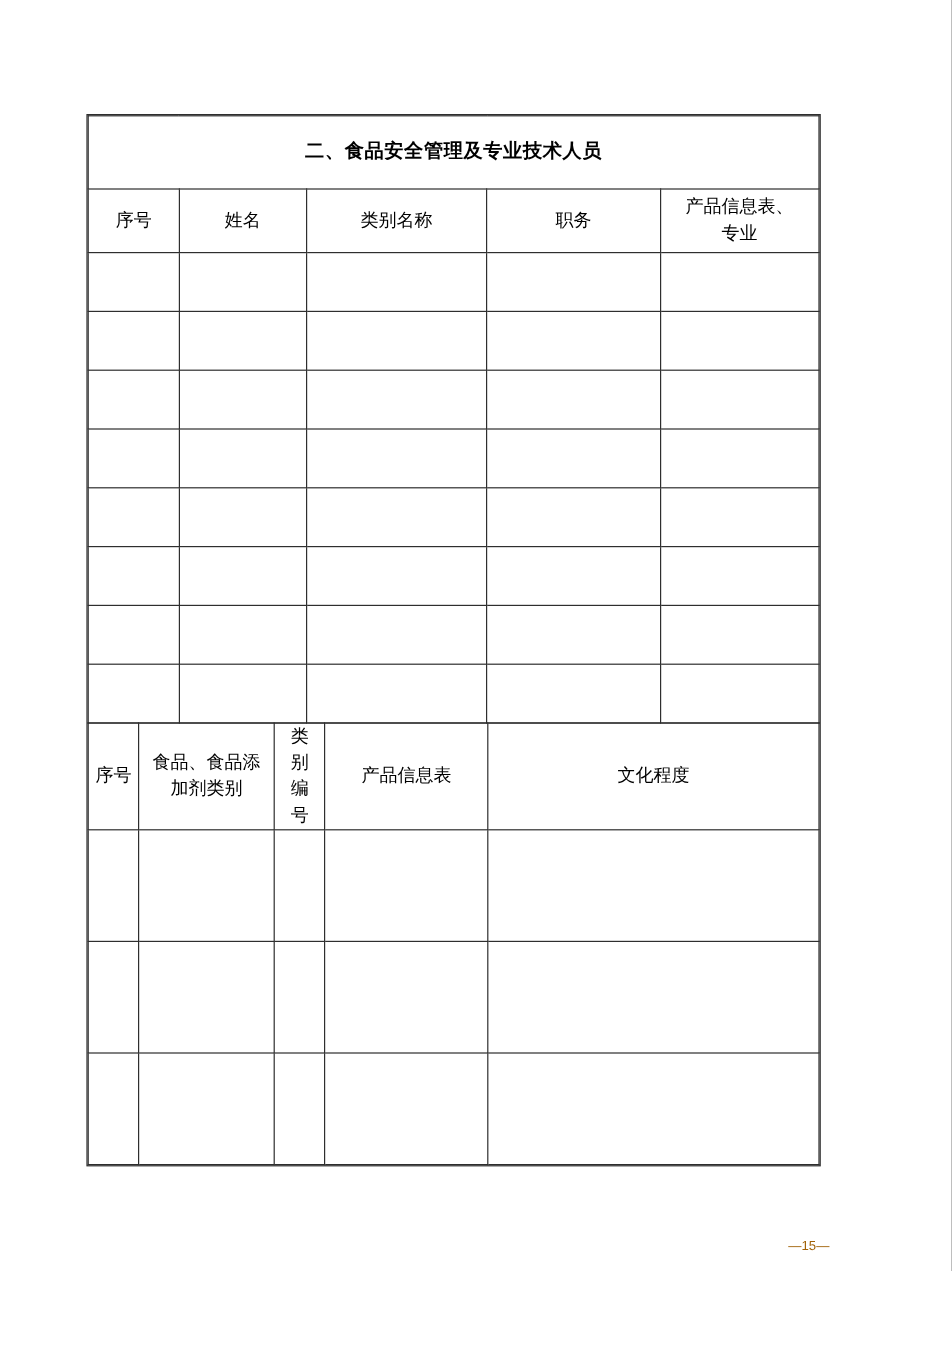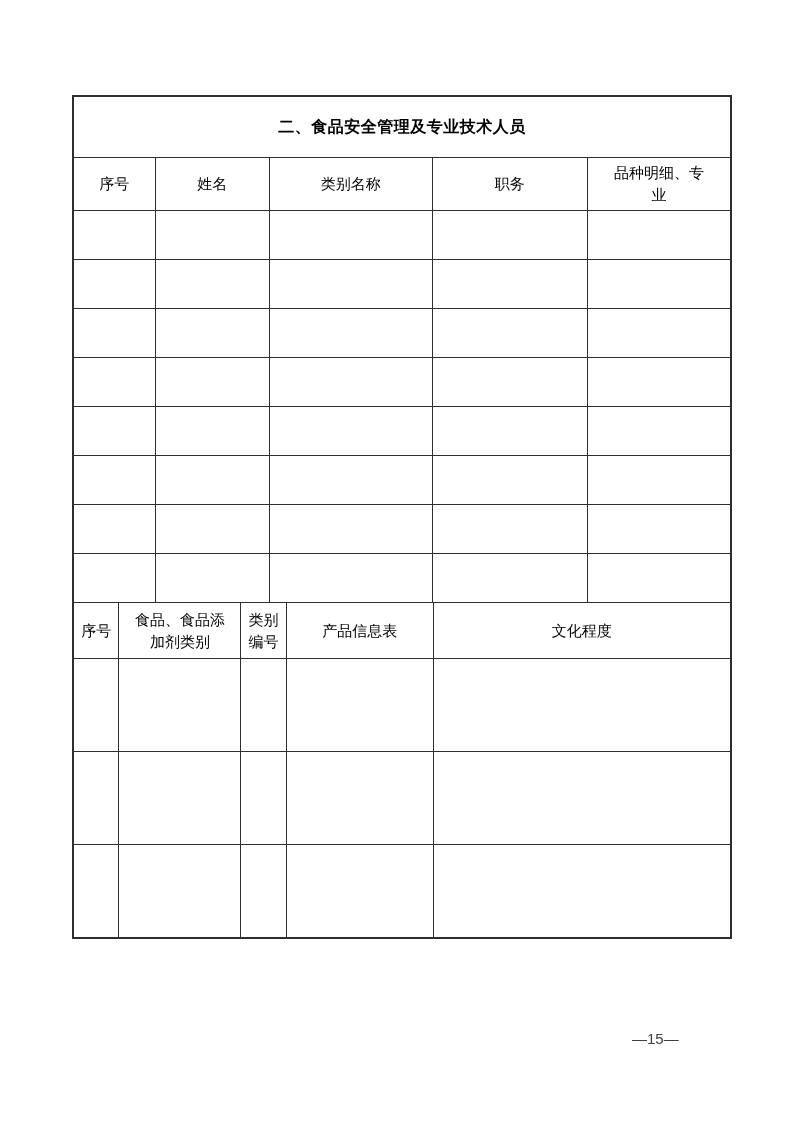--- a/index.html
+++ b/index.html
@@ -14,21 +14,21 @@
     height: 1122px;
     margin: 0 auto;
     background: #ffffff;
     color: #000000;
     overflow: hidden;
   }
   .form {
     position: absolute;
     left: 72px;
     top: 95px;
-    width: 660px;
+    width: 612px;
     box-sizing: border-box;
     border: 1px solid #2e2e2e;
   }
   table {
     width: 100%;
     border-collapse: collapse;
     table-layout: fixed;
   }
   td, th {
     border: 1px solid #2e2e2e;
@@ -56,24 +56,24 @@
   .t2 tbody td { height: 92px; }
   .t2 .head-row th:nth-child(2) { padding: 0 11px; }
   .t2 .head-row th:nth-child(3) { padding: 0 6px; }
   
   .t2 { margin-top: -1px; }
   .page-number {
     position: absolute;
     left: 632px;
     top: 1029px;
     width: 84px;
-    text-align: left;
-    font-size: 15px;
+    text-align: center;
+    font-size: 11px;
     line-height: 20px;
-    color: #404040;
+    color: #a16207;
   }
 </style>
 </head>
 <body>
 
 <div class="page">
 
   <div class="form">
 
     <table class="t1">
@@ -86,21 +86,21 @@
       </colgroup>
       <thead>
         <tr>
           <td colspan="5" class="title-cell">二、食品安全管理及专业技术人员</td>
         </tr>
         <tr class="head-row">
           <th>序号</th>
           <th>姓名</th>
           <th>类别名称</th>
           <th>职务</th>
-          <th>品种明细、专业</th>
+          <th>产品信息表、专业</th>
         </tr>
       </thead>
       <tbody>
           <tr>
             <td></td>
             <td></td>
             <td></td>
             <td></td>
             <td></td>
           </tr>

